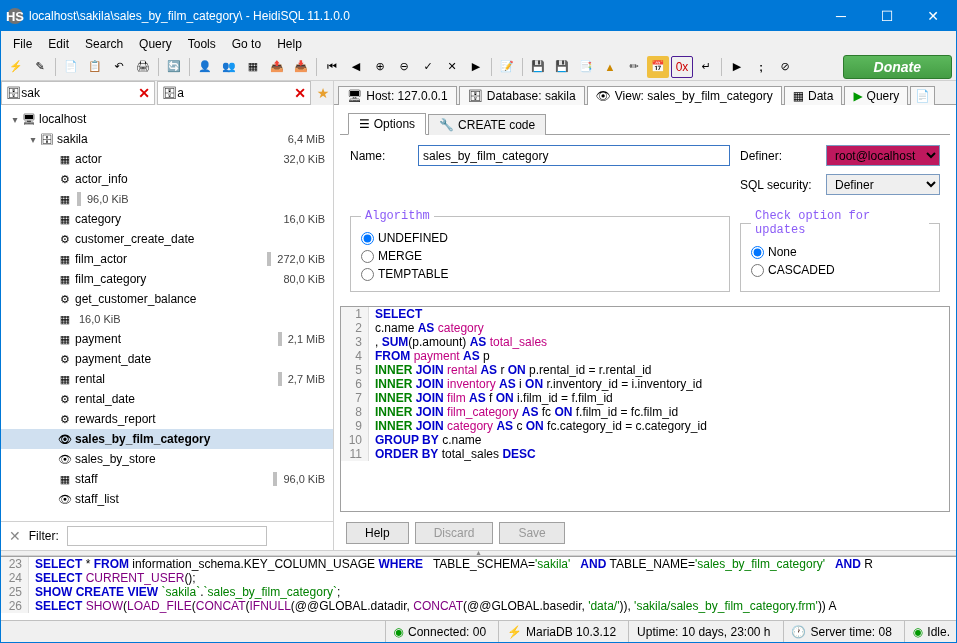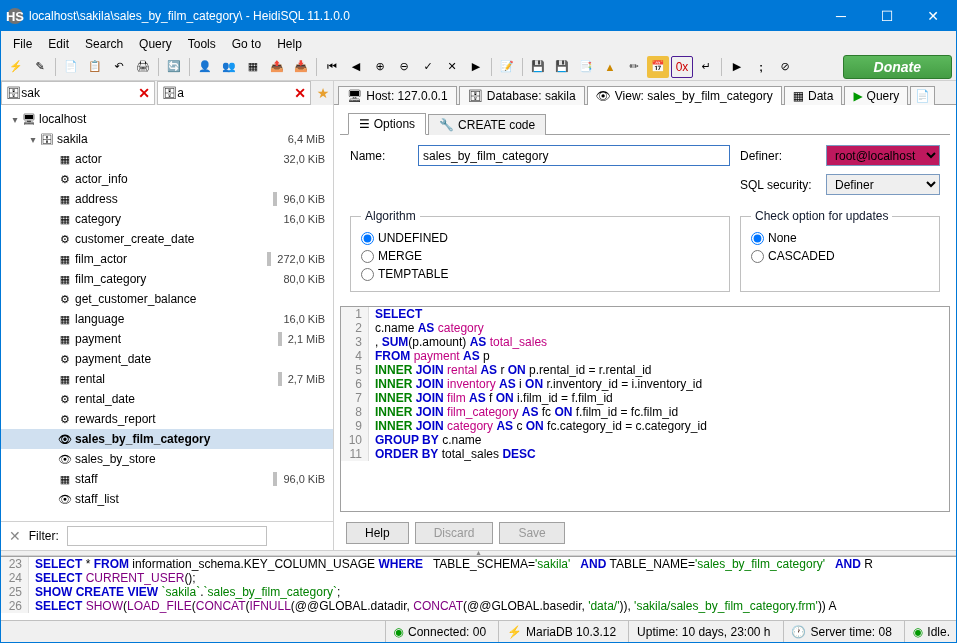--- a/index.html
+++ b/index.html
@@ -41,21 +41,21 @@
 .sub-tab.active { background: #fff; border-bottom:1px solid #fff;}
 .form-area { padding: 10px 10px 6px 10px; display: flex; gap: 10px; background:#fff; margin:0 6px;}
 .form-left { flex: 1; }
 .form-right { width: 200px; }
 .form-row { display: flex; align-items: center; margin-bottom: 8px; gap: 8px; }
 .form-row label { width: 60px; }
 .form-row .label-r { width: 78px; }
 .form-row input[type=text], .form-row select { flex: 1; border: 1px solid #7a9ac0; padding: 2px 4px; height:21px;}
 .form-row select{background:#efefef;}
 fieldset { border: 1px solid #c0c0c0; padding: 6px 10px 8px 10px; }
-fieldset legend { padding: 0 4px; color: #0f172a; }
+fieldset legend { padding: 0 4px; color: #8b5cf6; font-family: Liberation Mono, monospace; }
 .radio-row { display: flex; align-items: center; gap: 4px; padding: 2px 0; }
 .fieldsets-row { display:flex; gap:10px; margin:0 6px 6px 6px; background:#fff; padding:0 10px 8px 10px;}
 .sql-editor { flex: 1; border: 1px solid #a0a0a0; margin: 0 6px 6px 6px; background: #fff; font-family: Consolas, monospace; overflow: auto; min-height:150px;}
 .sql-line { display: flex; }
 .sql-gutter { width: 28px; text-align: right; padding-right: 6px; color: #888; background: #f4f4f4; border-right:1px solid #ddd; user-select:none;}
 .sql-code { padding-left: 6px; white-space: pre; }
 .kw { color: #0000cc; font-weight: bold; }
 .kw2 { color: #008000; font-weight:bold;}
 .id { color: #c00080; }
 .btn-row { display: flex; gap: 6px; padding: 4px 6px 6px 6px; background:#fff; margin:0 6px;}
@@ -184,21 +184,20 @@
     <span class="tree-exp"></span>
     <span class="tree-icon">⚙</span>
     <span class="tree-label">actor_info</span>
 
     <span class="tree-size"></span>
             </div>
             <div class="tree-row">
               <span class="tree-indent" style="width:44px"></span>
     <span class="tree-exp"></span>
     <span class="tree-icon">▦</span>
-    <span class="tree-label">address</span>
     <span class="tree-bar"></span>
     <span class="tree-size">96,0 KiB</span>
             </div>
             <div class="tree-row">
               <span class="tree-indent" style="width:44px"></span>
     <span class="tree-exp"></span>
     <span class="tree-icon">▦</span>
     <span class="tree-label">category</span>
 
     <span class="tree-size">16,0 KiB</span>
@@ -232,21 +231,20 @@
     <span class="tree-exp"></span>
     <span class="tree-icon">⚙</span>
     <span class="tree-label">get_customer_balance</span>
 
     <span class="tree-size"></span>
             </div>
             <div class="tree-row">
               <span class="tree-indent" style="width:44px"></span>
     <span class="tree-exp"></span>
     <span class="tree-icon">▦</span>
-    <span class="tree-label">language</span>
 
     <span class="tree-size">16,0 KiB</span>
             </div>
             <div class="tree-row">
               <span class="tree-indent" style="width:44px"></span>
     <span class="tree-exp"></span>
     <span class="tree-icon">▦</span>
     <span class="tree-label">payment</span>
     <span class="tree-bar"></span>
     <span class="tree-size">2,1 MiB</span>

